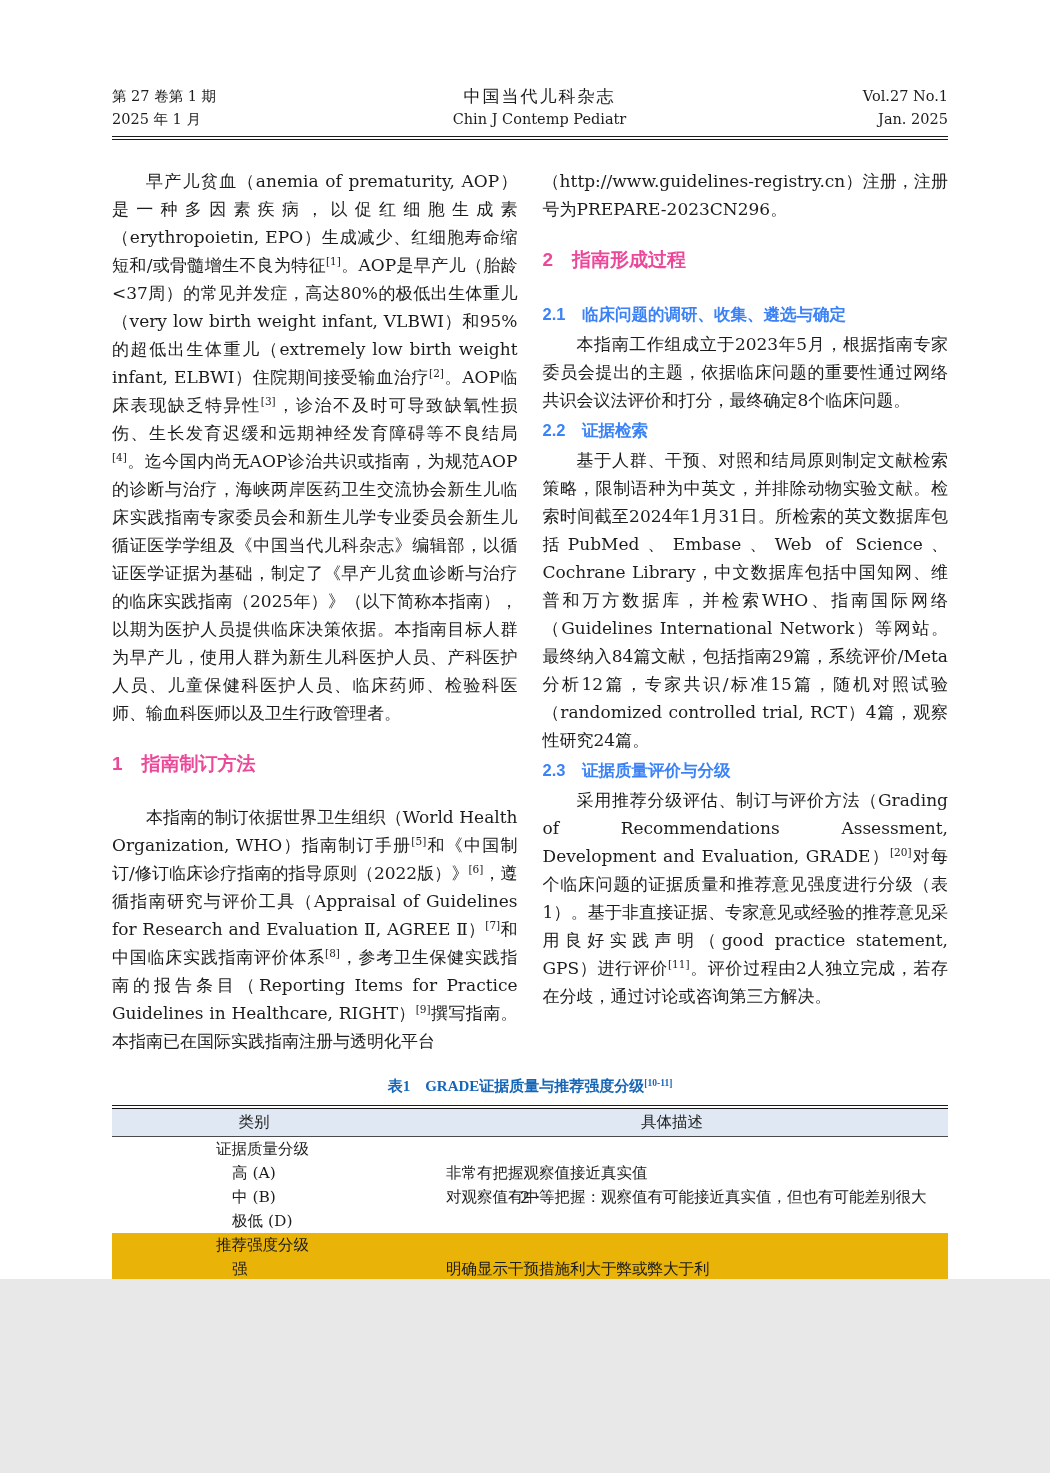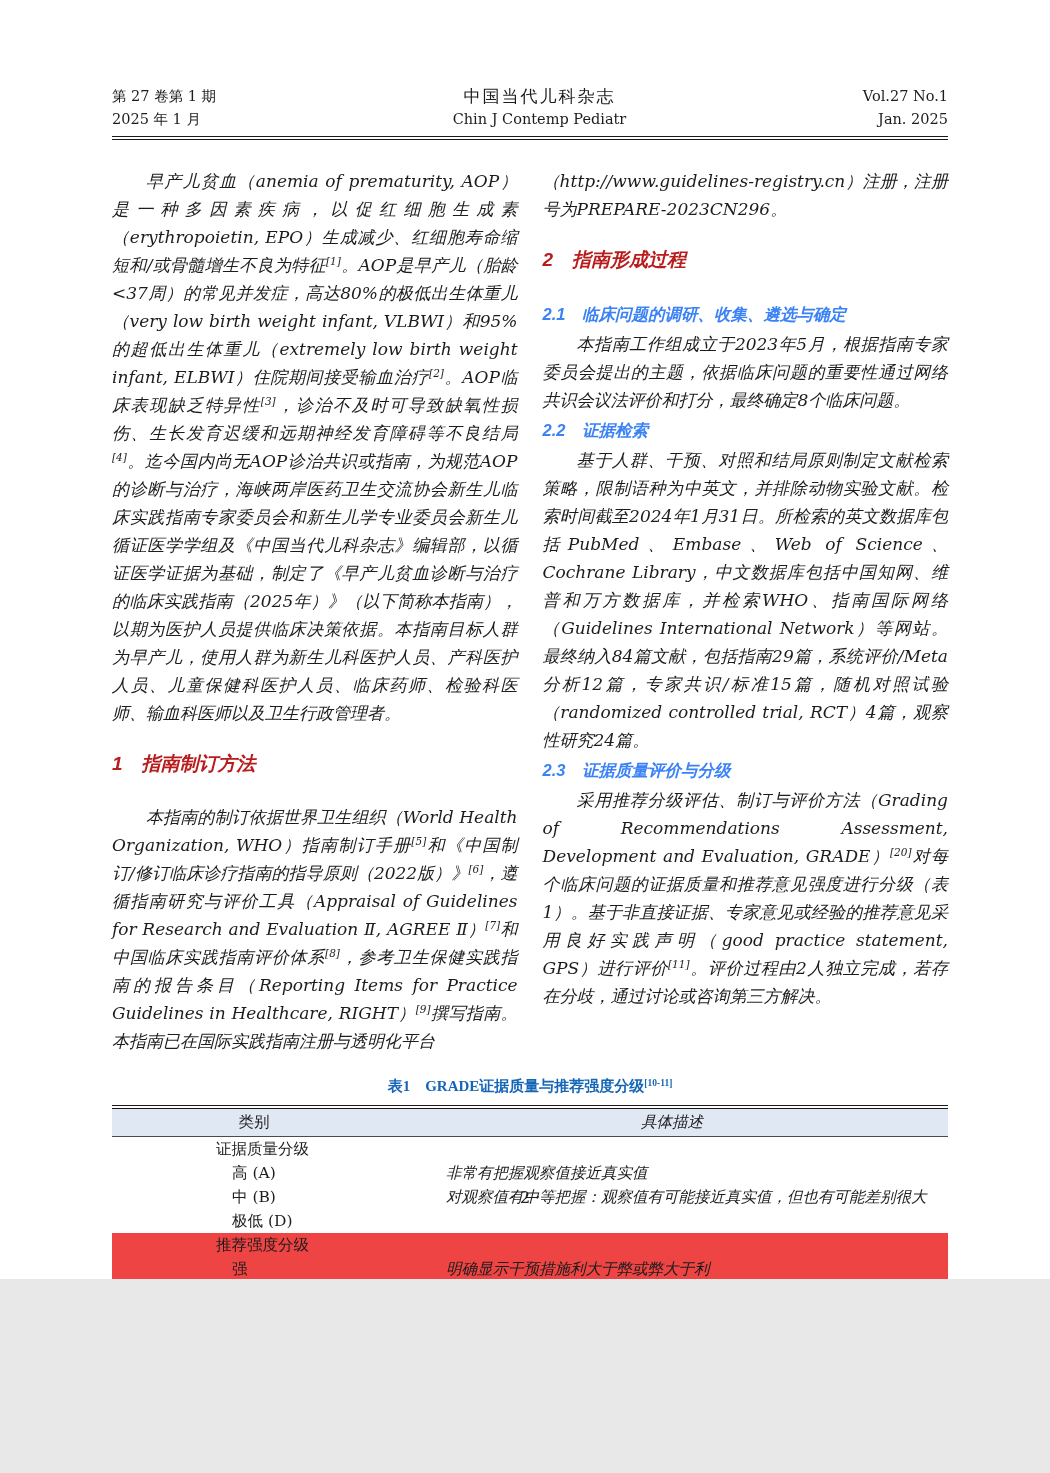--- a/index.html
+++ b/index.html
@@ -18,28 +18,28 @@
     display:flex;justify-content:space-between;align-items:flex-end;
     font-size:14.5px;line-height:23px;
     padding-bottom:5px;
     border-bottom:4px double #1a1a1a;
   }
   .jheader .h-left{text-align:left;}
   .jheader .h-center{text-align:center;}
   .jheader .h-center .cn{font-size:17px;letter-spacing:2px;}
   .jheader .h-right{text-align:right;}
   
-  .columns{display:flex;gap:25px;margin-top:27px;font-style:italic;}
+  .columns{display:flex;gap:25px;margin-top:27px;}
   .col{width:408px;font-size:17px;line-height:28px;text-align:justify;}
   .para{margin:0;}
   .indent{text-indent:2em;}
   sup{font-size:10.5px;line-height:0;vertical-align:6px;}
   .sec-h1{
     font-family:"Liberation Sans","DejaVu Sans",sans-serif;
-    font-size:19px;font-weight:bold;color:#b91c1c;
+    font-size:19px;font-weight:bold;color:#ec4899;
     margin:24px 0 26px 0;line-height:26px;
   }
   .sec-h2{
     font-family:"Liberation Sans","DejaVu Sans",sans-serif;
     font-size:16.5px;font-weight:bold;color:#3b82f6;
     margin:1px 0;line-height:30px;
   }
   
   .table-block{margin-top:22px;}
   .table-title{
@@ -55,26 +55,26 @@
     font-size:15.5px;
   }
   .trow{display:flex;align-items:center;}
   .thead{
     background:#dfe8f3;
     border-bottom:1.5px solid #4a4a4a;
     height:27px;font-size:15.5px;
   }
   .thead .c1,.thead .c2{text-align:center;}
   .c1{width:284px;box-sizing:border-box;flex-shrink:0;}
-  .c2{flex:1;box-sizing:border-box;font-style:italic;}
+  .c2{flex:1;box-sizing:border-box;}
   .brow{height:24px;}
   .brow .c1.group{padding-left:104px;}
   .brow .c1.item{padding-left:120px;}
   .brow .c2{padding-left:50px;}
-  .shaded{background:#ef4444;}
+  .shaded{background:#eab308;}
   
   .pfooter{
     position:absolute;left:0;right:0;bottom:72px;
     text-align:center;font-size:16px;color:#222;
   }
 </style>
 </head>
 <body>
 
 <div class="page">

